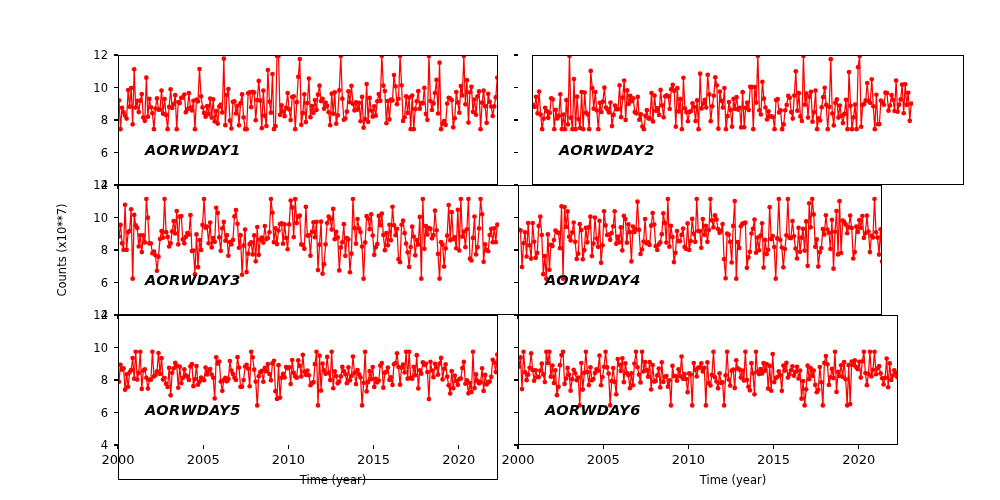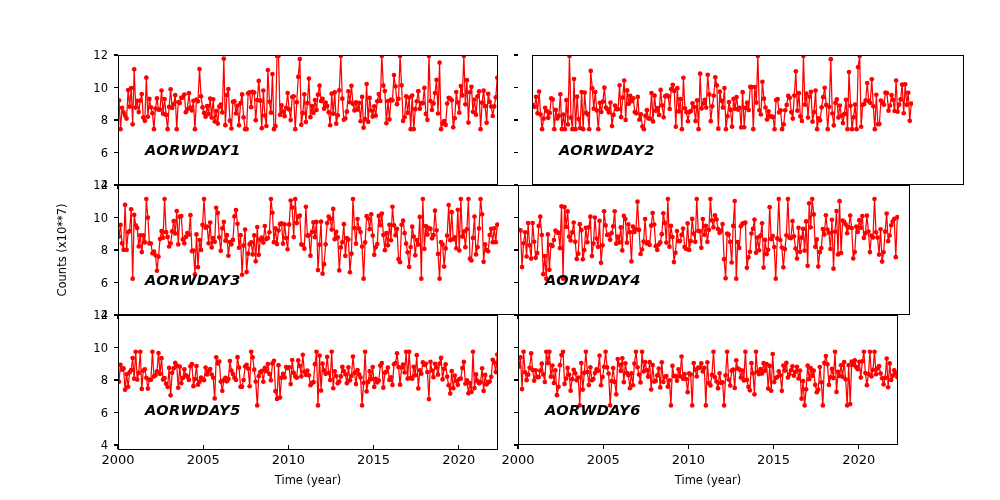--- a/index.html
+++ b/index.html
@@ -14,20 +14,21 @@
     position:absolute;
     left:62px; top:250px;
     transform:translate(-50%,-50%) rotate(-90deg);
     transform-origin:center center;
     font-size:11.5px;color:#000;white-space:nowrap;
   }
   .xlabel{
     position:absolute;
     font-size:11.5px;color:#000;white-space:nowrap;
     transform:translateX(-50%);
+    margin-left:25px;
   }
 
   .panel{position:absolute;box-sizing:border-box;border:1.15px solid #000;background:#fff;overflow:hidden;}
   .panel svg{position:absolute;left:0;top:0;display:block;}
 
   .panel-label{
     position:absolute;
     font-family:"DejaVu Sans", sans-serif;
     font-weight:bold;font-style:italic;
     font-size:14.5px;color:#000;
@@ -858,21 +859,21 @@
     <div class="ytick" style="left: 70px; top: 250px; width: 38px;">8</div>
     <div class="tickmark" style="left: 114px; top: 216.9px; width: 4px; height: 1.2px;"></div>
     <div class="ytick" style="left: 70px; top: 217.5px; width: 38px;">10</div>
     <div class="tickmark" style="left: 114px; top: 184.4px; width: 4px; height: 1.2px;"></div>
     <div class="ytick" style="left: 70px; top: 185px; width: 38px;">12</div>
     <div class="tickmark" style="left: 117.4px; top: 315px; width: 1.2px; height: 4px;"></div>
     <div class="tickmark" style="left: 202.602px; top: 315px; width: 1.2px; height: 4px;"></div>
     <div class="tickmark" style="left: 287.804px; top: 315px; width: 1.2px; height: 4px;"></div>
     <div class="tickmark" style="left: 373.005px; top: 315px; width: 1.2px; height: 4px;"></div>
     <div class="tickmark" style="left: 458.207px; top: 315px; width: 1.2px; height: 4px;"></div>
-    <div class="panel" style="left: 518px; top: 185px; width: 392px; height: 130px;">
+    <div class="panel" style="left: 518px; top: 185px; width: 364px; height: 130px;">
       <svg width="380" height="130">
         <polyline points="0.00,43.76 1.52,44.38 3.04,81.12 4.56,57.23 6.08,46.30 7.60,70.48 9.12,36.99 10.63,59.32 12.15,72.56 13.67,37.00 15.19,55.75 16.71,71.81 18.23,67.09 19.75,39.97 21.27,30.71 22.79,49.02 24.31,88.21 25.83,70.11 27.35,92.63 28.87,48.42 30.39,83.78 31.90,58.97 33.42,59.98 34.94,54.00 36.46,44.61 37.98,46.25 39.50,46.91 41.02,62.13 42.54,20.35 44.06,92.63 45.58,21.06 47.10,40.92 48.62,25.43 50.14,50.65 51.65,54.51 53.17,46.44 54.69,36.52 56.21,55.85 57.73,72.88 59.25,67.68 60.77,38.21 62.29,44.14 63.81,73.37 65.33,64.05 66.85,41.83 68.37,56.29 69.89,41.30 71.41,30.70 72.92,70.07 74.44,57.54 75.96,31.51 77.48,52.50 79.00,60.79 80.52,34.80 82.04,76.79 83.56,59.35 85.08,25.27 86.60,39.40 88.12,48.98 89.64,48.52 91.16,53.87 92.67,47.00 94.19,40.35 95.71,25.23 97.23,57.67 98.75,50.71 100.27,56.40 101.79,41.47 103.31,64.43 104.83,29.94 106.35,33.09 107.87,56.71 109.39,38.25 110.91,46.20 112.43,75.43 113.94,40.48 115.46,45.92 116.98,43.26 118.50,15.64 120.02,43.97 121.54,68.01 123.06,63.50 124.58,55.58 126.10,32.99 127.62,57.41 129.14,56.43 130.66,58.93 132.18,39.69 133.69,27.01 135.21,38.51 136.73,60.14 138.25,63.98 139.77,58.59 141.29,56.39 142.81,48.20 144.33,27.35 145.85,36.91 147.37,56.62 148.89,13.00 150.41,60.68 151.93,39.85 153.45,51.03 154.96,76.05 156.48,66.80 158.00,45.03 159.52,55.16 161.04,55.06 162.56,48.88 164.08,42.58 165.60,61.03 167.12,62.98 168.64,37.47 170.16,63.96 171.68,55.15 173.20,32.90 174.72,47.66 176.23,55.82 177.75,13.00 179.27,45.00 180.79,45.22 182.31,61.85 183.83,33.10 185.35,48.76 186.87,39.90 188.39,55.85 189.91,43.78 191.43,13.00 192.95,34.41 194.47,41.33 195.98,29.42 197.50,33.44 199.02,42.99 200.54,46.86 202.06,44.83 203.58,38.05 205.10,73.21 206.62,92.32 208.14,47.64 209.66,48.70 211.18,55.90 212.70,76.48 214.22,39.94 215.74,15.07 217.25,92.63 218.77,56.04 220.29,61.96 221.81,40.26 223.33,37.94 224.85,37.13 226.37,36.70 227.89,81.86 229.41,71.44 230.93,65.80 232.45,47.48 233.97,42.85 235.49,33.53 237.00,66.74 238.52,51.56 240.04,64.24 241.56,49.71 243.08,37.24 244.60,81.56 246.12,53.92 247.64,68.10 249.16,63.83 250.68,21.20 252.20,53.12 253.72,50.04 255.24,60.98 256.76,92.63 258.27,52.40 259.79,13.00 261.31,54.00 262.83,61.52 264.35,81.36 265.87,63.06 267.39,49.27 268.91,13.00 270.43,51.66 271.95,52.05 273.47,35.07 274.99,50.23 276.51,62.58 278.02,72.50 279.54,41.78 281.06,65.85 282.58,51.65 284.10,42.90 285.62,64.59 287.14,35.46 288.66,79.84 290.18,17.32 291.70,41.35 293.22,13.00 294.74,28.43 296.26,60.78 297.78,53.42 299.29,80.59 300.81,66.16 302.33,62.08 303.85,43.10 305.37,48.43 306.89,29.35 308.41,43.51 309.93,46.75 311.45,62.98 312.97,33.81 314.49,82.69 316.01,45.74 317.53,25.12 319.04,68.39 320.56,15.17 322.08,67.02 323.60,34.50 325.12,35.87 326.64,38.38 328.16,47.23 329.68,41.33 331.20,29.58 332.72,42.00 334.24,72.48 335.76,66.11 337.28,40.59 338.80,45.93 340.31,34.15 341.83,41.83 343.35,30.02 344.87,51.94 346.39,47.29 347.91,29.71 349.43,45.50 350.95,66.04 352.47,49.65 353.99,51.45 355.51,13.00 357.03,46.24 358.55,51.60 360.06,68.53 361.58,43.23 363.10,75.55 364.62,66.23 366.14,45.70 367.66,27.62 369.18,55.21 370.70,49.50 372.22,39.27 373.74,35.40 375.26,32.92 376.78,71.13 378.30,31.07" fill="none" stroke="#FF0000" stroke-width="1.25" stroke-linejoin="round"></polyline>
         <g fill="#FF0000">
           <circle cx="0.00" cy="43.76" r="2.35"></circle>
           <circle cx="1.52" cy="44.38" r="2.35"></circle>
           <circle cx="3.04" cy="81.12" r="2.35"></circle>
           <circle cx="4.56" cy="57.23" r="2.35"></circle>
           <circle cx="6.08" cy="46.30" r="2.35"></circle>
           <circle cx="7.60" cy="70.48" r="2.35"></circle>
           <circle cx="9.12" cy="36.99" r="2.35"></circle>
@@ -1126,21 +1127,21 @@
     <div class="tickmark" style="left: 514px; top: 314.4px; width: 4px; height: 1.2px;"></div>
     <div class="tickmark" style="left: 514px; top: 281.9px; width: 4px; height: 1.2px;"></div>
     <div class="tickmark" style="left: 514px; top: 249.4px; width: 4px; height: 1.2px;"></div>
     <div class="tickmark" style="left: 514px; top: 216.9px; width: 4px; height: 1.2px;"></div>
     <div class="tickmark" style="left: 514px; top: 184.4px; width: 4px; height: 1.2px;"></div>
     <div class="tickmark" style="left: 517.4px; top: 315px; width: 1.2px; height: 4px;"></div>
     <div class="tickmark" style="left: 602.602px; top: 315px; width: 1.2px; height: 4px;"></div>
     <div class="tickmark" style="left: 687.804px; top: 315px; width: 1.2px; height: 4px;"></div>
     <div class="tickmark" style="left: 773.005px; top: 315px; width: 1.2px; height: 4px;"></div>
     <div class="tickmark" style="left: 858.207px; top: 315px; width: 1.2px; height: 4px;"></div>
-    <div class="panel" style="left: 118px; top: 315px; width: 380px; height: 135px;">
+    <div class="panel" style="left: 118px; top: 315px; width: 380px; height: 165px;">
       <svg width="380" height="130">
         <polyline points="0.00,65.77 1.52,48.75 3.04,53.73 4.56,52.43 6.08,73.68 7.60,58.28 9.12,70.85 10.63,56.36 12.15,54.22 13.67,42.07 15.19,62.68 16.71,35.75 18.23,63.54 19.75,56.88 21.27,35.75 22.79,72.95 24.31,54.52 25.83,53.32 27.35,61.76 28.87,72.59 30.39,63.76 31.90,63.65 33.42,35.75 34.94,60.38 36.46,59.17 37.98,55.28 39.50,37.07 41.02,57.82 42.54,42.13 44.06,63.60 45.58,62.07 47.10,67.79 48.62,71.02 50.14,51.88 51.65,79.28 53.17,56.77 54.69,52.29 56.21,46.92 57.73,49.58 59.25,71.73 60.77,50.68 62.29,67.23 63.81,62.01 65.33,53.34 66.85,59.33 68.37,60.65 69.89,63.89 71.41,50.36 72.92,48.19 74.44,70.18 75.96,63.06 77.48,50.07 79.00,68.63 80.52,65.70 82.04,61.49 83.56,63.31 85.08,64.20 86.60,51.49 88.12,58.39 89.64,54.98 91.16,53.11 92.67,58.49 94.19,61.77 95.71,82.38 97.23,41.26 98.75,47.61 100.27,45.56 101.79,65.57 103.31,74.84 104.83,64.20 106.35,61.85 107.87,65.31 109.39,62.90 110.91,45.01 112.43,54.63 113.94,58.08 115.46,61.82 116.98,63.88 118.50,41.18 120.02,51.53 121.54,70.80 123.06,70.63 124.58,63.98 126.10,50.52 127.62,48.79 129.14,52.61 130.66,70.26 132.18,35.75 133.69,41.31 135.21,53.72 136.73,65.62 138.25,89.38 139.77,60.16 141.29,56.18 142.81,54.97 144.33,65.77 145.85,51.95 147.37,55.20 148.89,48.05 150.41,58.00 151.93,64.37 153.45,47.40 154.96,44.87 156.48,75.19 158.00,82.93 159.52,49.19 161.04,81.61 162.56,61.66 164.08,57.79 165.60,61.45 167.12,50.98 168.64,52.14 170.16,51.26 171.68,68.08 173.20,43.99 174.72,56.81 176.23,60.45 177.75,61.69 179.27,44.43 180.79,49.86 182.31,60.42 183.83,38.87 185.35,55.75 186.87,58.87 188.39,54.55 189.91,59.34 191.43,69.23 192.95,67.21 194.47,66.15 195.98,48.22 197.50,35.75 199.02,89.38 200.54,39.70 202.06,74.59 203.58,47.70 205.10,54.57 206.62,57.83 208.14,40.97 209.66,56.78 211.18,64.09 212.70,35.75 214.22,72.25 215.74,55.30 217.25,60.00 218.77,67.28 220.29,65.62 221.81,60.45 223.33,50.92 224.85,55.18 226.37,58.26 227.89,67.15 229.41,51.41 230.93,64.30 232.45,60.00 233.97,40.56 235.49,56.99 237.00,68.09 238.52,54.18 240.04,58.39 241.56,61.40 243.08,89.38 244.60,66.87 246.12,35.75 247.64,75.41 249.16,65.92 250.68,55.18 252.20,63.21 253.72,51.09 255.24,70.90 256.76,62.81 258.27,66.35 259.79,64.48 261.31,49.53 262.83,47.05 264.35,71.67 265.87,56.80 267.39,55.60 268.91,51.50 270.43,63.88 271.95,61.33 273.47,68.89 274.99,48.23 276.51,47.17 278.02,37.32 279.54,51.07 281.06,68.64 282.58,51.77 284.10,48.70 285.62,56.52 287.14,35.75 288.66,62.65 290.18,35.75 291.70,61.94 293.22,62.72 294.74,50.74 296.26,59.24 297.78,39.21 299.29,72.47 300.81,54.29 302.33,57.67 303.85,46.46 305.37,49.01 306.89,47.76 308.41,56.12 309.93,83.11 311.45,45.82 312.97,54.49 314.49,61.19 316.01,47.76 317.53,51.43 319.04,58.66 320.56,47.53 322.08,41.89 323.60,63.46 325.12,52.70 326.64,48.26 328.16,60.64 329.68,69.36 331.20,77.53 332.72,55.18 334.24,72.20 335.76,59.71 337.28,65.01 338.80,68.87 340.31,63.06 341.83,62.60 343.35,52.04 344.87,45.89 346.39,67.73 347.91,64.35 349.43,77.33 350.95,67.08 352.47,75.90 353.99,35.75 355.51,72.06 357.03,58.46 358.55,64.92 360.06,67.29 361.58,66.33 363.10,52.25 364.62,74.97 366.14,58.96 367.66,68.28 369.18,66.03 370.70,65.61 372.22,60.85 373.74,43.73 375.26,46.54 376.78,56.12 378.30,38.53" fill="none" stroke="#FF0000" stroke-width="1.25" stroke-linejoin="round"></polyline>
         <g fill="#FF0000">
           <circle cx="0.00" cy="65.77" r="2.35"></circle>
           <circle cx="1.52" cy="48.75" r="2.35"></circle>
           <circle cx="3.04" cy="53.73" r="2.35"></circle>
           <circle cx="4.56" cy="52.43" r="2.35"></circle>
           <circle cx="6.08" cy="73.68" r="2.35"></circle>
           <circle cx="7.60" cy="58.28" r="2.35"></circle>
           <circle cx="9.12" cy="70.85" r="2.35"></circle>

